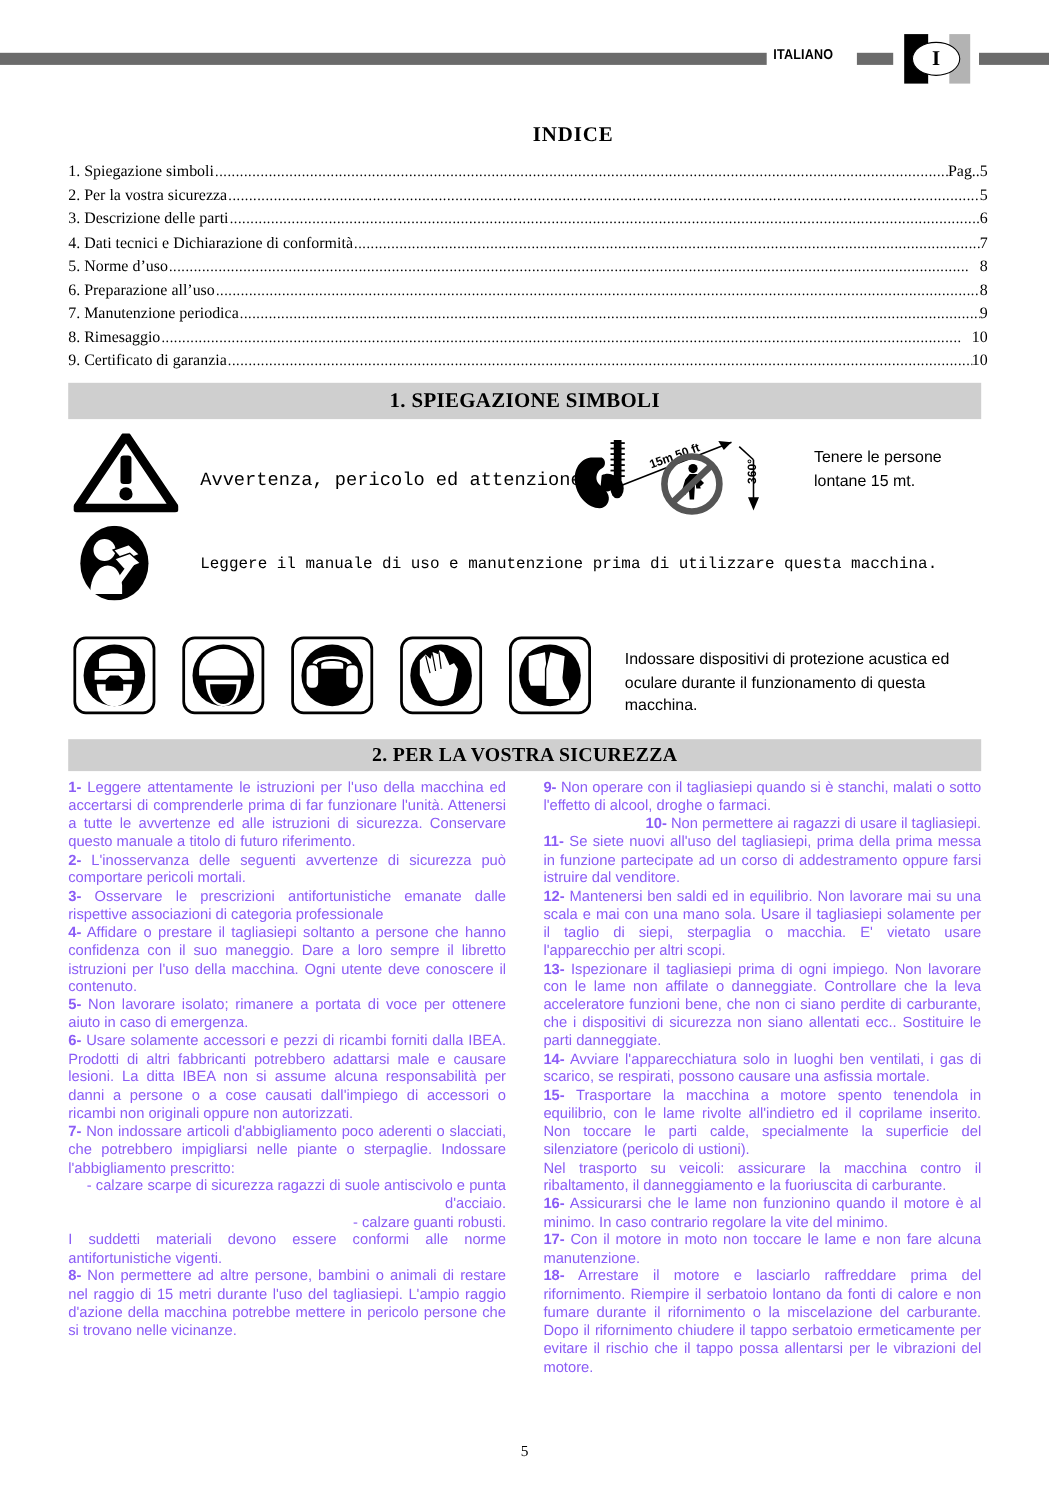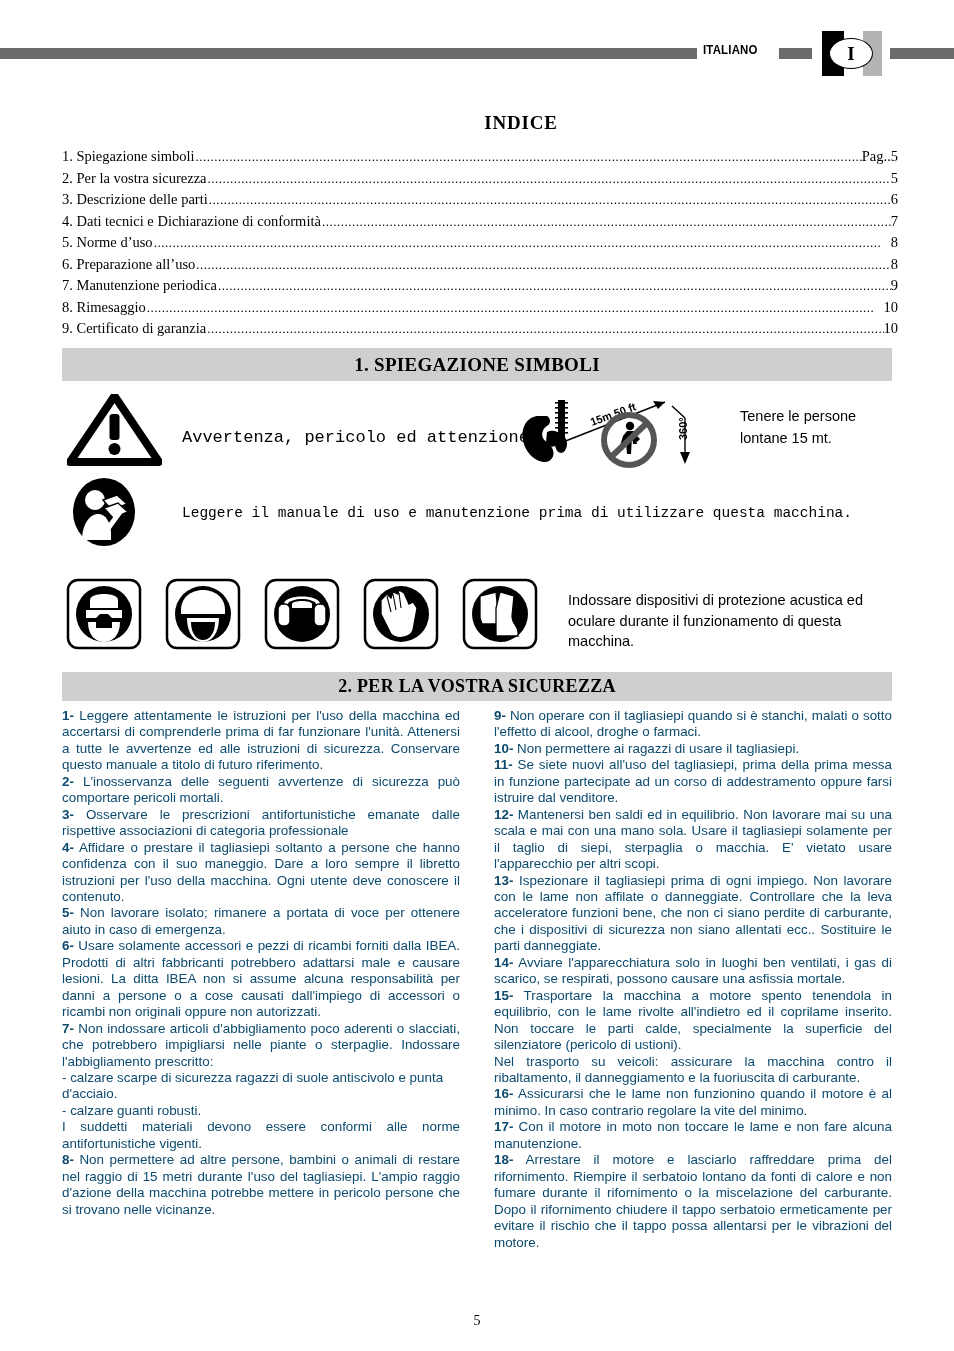--- a/index.html
+++ b/index.html
@@ -239,29 +239,29 @@
     height: 590px;
   }
   .col {
     position: absolute;
     top: 0;
     width: 398px;
     font-family: "Liberation Sans", sans-serif;
     font-size: 13.4px;
     line-height: 16.45px;
     text-align: justify;
-    color: #0c4a6e;
+    color: #8b5cf6;
   }
   .col-left { left: 0px; }
   .col-right { left: 432px; }
   .col p {
     margin: 0;
     text-align: justify;
   }
-  .col p.last { text-align: left; }
+  .col p.last { text-align: right; }
   .col b { font-weight: bold; }
 
   
   .page-num {
     position: absolute;
     top: 1313px;
     left: 0;
     width: 954px;
     text-align: center;
     font-family: "Liberation Serif", serif;

